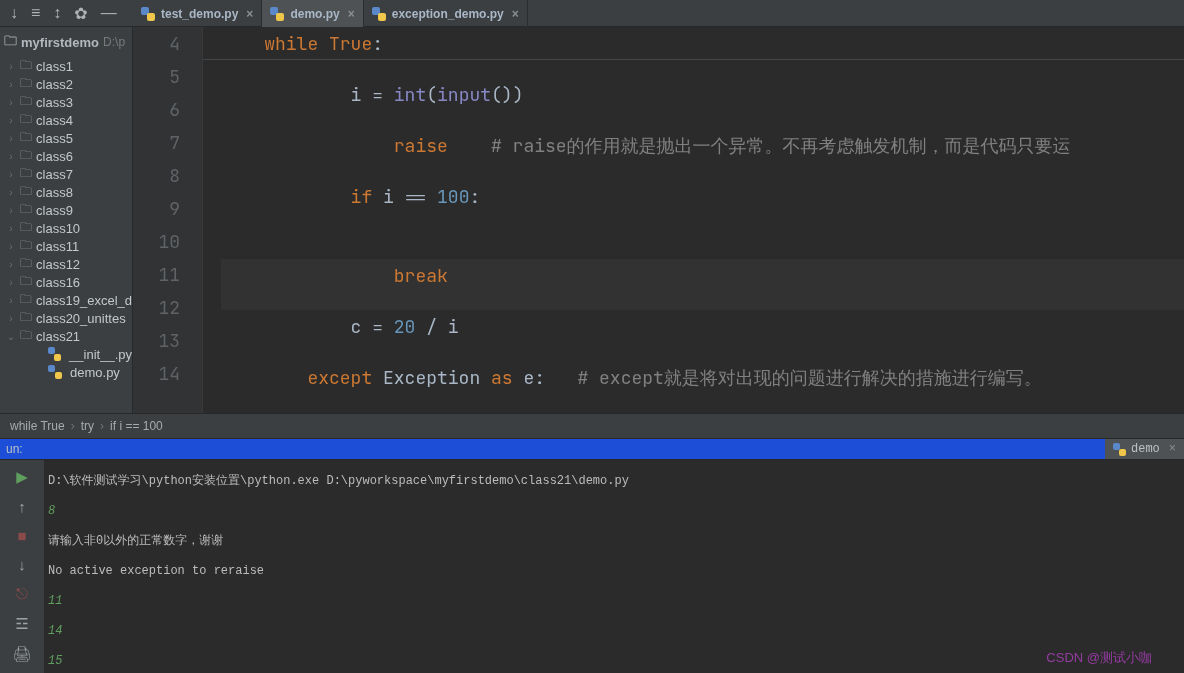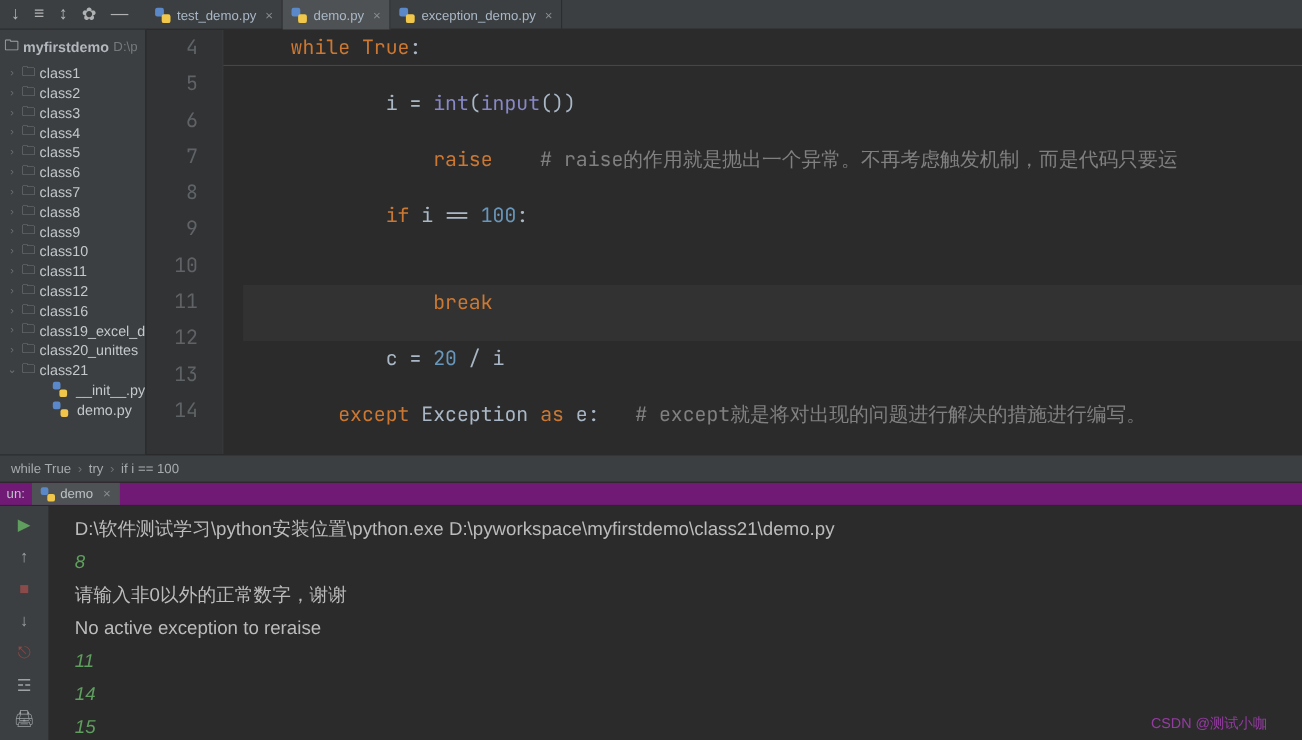--- a/index.html
+++ b/index.html
@@ -27,20 +27,21 @@
   font-size: 16px; color: #afb1b3;
 }
 .toolbox span { cursor: pointer; }
 .tabs { display: flex; align-items: stretch; }
 .tab {
   height: 27px; display: flex; align-items: center;
   padding: 0 8px 0 8px; gap: 6px;
   color: #a9b7c6; font-size: 12px;
   border-right: 1px solid #2b2d2f;
   cursor: pointer;
+  font-weight: bold;
 }
 .tab.active { background: #4e5254; }
 .tab .py-ico { width:14px; height:14px; display:inline-block; position:relative; }
 .tab .py-ico::before, .tab .py-ico::after { content:""; position:absolute; width:8px; height:8px; border-radius:2px; }
 .tab .py-ico::before { background:#5a88c8; left:0; top:0; }
 .tab .py-ico::after  { background:#f0c74a; right:0; bottom:0; }
 .tab .close { color:#8a8f91; font-size:12px; margin-left:2px; }
 
 
 .main { display:flex; height: calc(413px - 27px); }
@@ -101,43 +102,43 @@
 
 .breadcrumb {
   height:25px; background:#3c3f41; border-top:1px solid #282828;
   display:flex; align-items:center; padding-left:10px;
   font-size:12px; color:#a6abad; gap:6px;
 }
 .breadcrumb .sep { color:#6e7274; }
 
 
 .run-header {
-  height:22px; background:#701a75; border-top:1px solid #282828; border-bottom:1px solid #282828;
-  display:flex; align-items:center; padding-left:6px; font-size:12px; color:#bbc1c4; gap:6px;
-}
-.run-header .demo-tab { display:flex; align-items:center; gap:5px; background:#4e5254; height:100%; padding:0 8px; }
+  height:22px; background:#1d4ed8; border-top:1px solid #282828; border-bottom:1px solid #282828;
+  display:flex; align-items:center; padding-left:6px; font-size:12px; color:#bbc1c4; gap:6px;justify-content:space-between;
+}
+.run-header .demo-tab { display:flex; align-items:center; gap:5px; background:#4e5254; height:100%; padding:0 8px;font-family:Liberation Mono, monospace; }
 .run-header .demo-tab .py-ico2 { width:13px; height:13px; display:inline-block; position:relative; }
 .run-header .demo-tab .py-ico2::before, .run-header .demo-tab .py-ico2::after { content:""; position:absolute; width:7px; height:7px; border-radius:2px; }
 .run-header .demo-tab .py-ico2::before { background:#5a88c8; left:0; top:0; }
 .run-header .demo-tab .py-ico2::after  { background:#f0c74a; right:0; bottom:0; }
 .run-header .dclose { color:#8a8f91; margin-left:4px; }
 
 .run-body {
   display:flex; height: calc(673px - 413px - 25px - 22px);
   background:#2b2b2b;
 }
 .run-tools {
   width:44px; background:#3c3f41; display:flex; flex-direction:column; align-items:center;
   gap:12px; padding-top:8px; color:#9ca2a5; font-size:15px;
 }
 .run-tools span { cursor:pointer; }
 .console {
-  flex:1; padding:6px 24px;
-  font-family:Liberation Sans, sans-serif;
-  font-size:17px; color:#bcbcbc; line-height:30px;
+  flex:1; padding:6px 4px;
+  font-family:Liberation Mono, monospace;
+  font-size:12px; color:#bcbcbc; line-height:30px;
 }
 .console .g { color:#5f9e5f; font-style:italic; }
 .console .cmd { color:#bcbcbc; }
 
 .watermark {
   position:absolute; right:32px; bottom:6px;
   color:#d946ef; font-size:13px; opacity:.6;
 }
 </style>
 </head>

